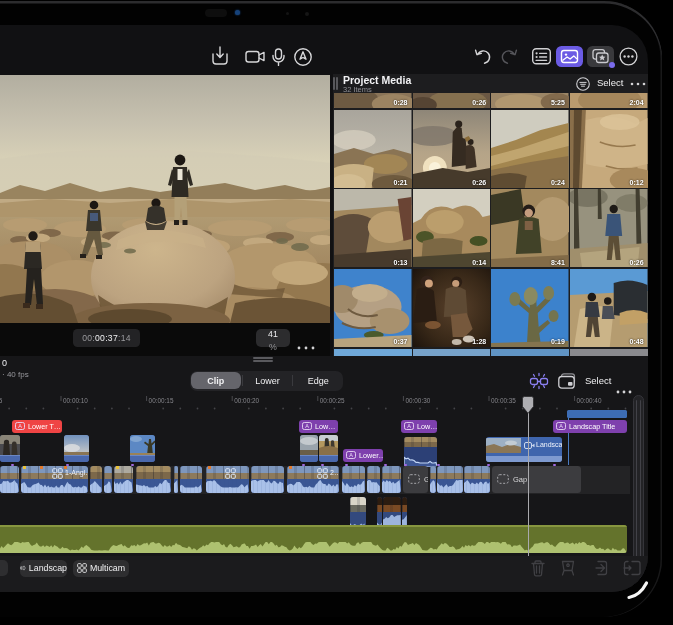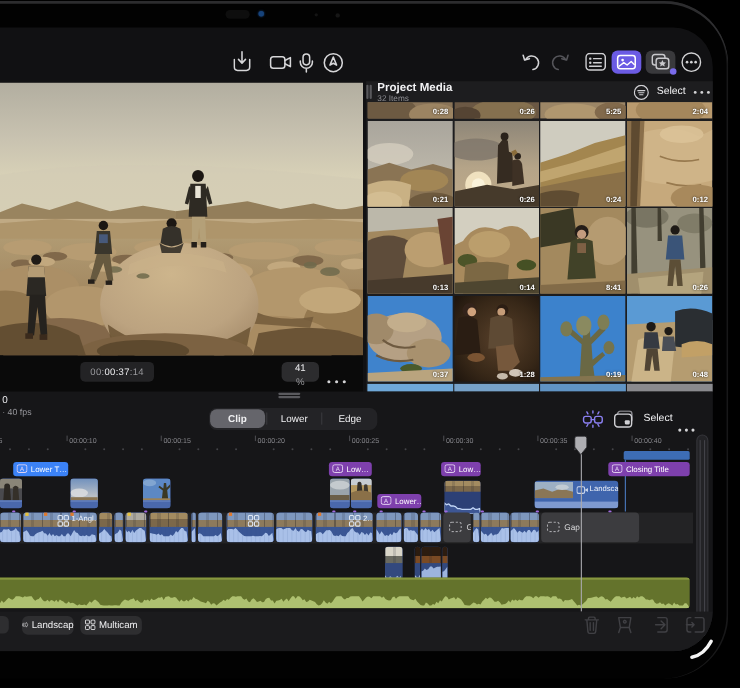--- a/index.html
+++ b/index.html
@@ -501,21 +501,21 @@
           <circle cx="608.3" cy="14.5" r="0.9" fill="#444448"></circle>
           <circle cx="625.5" cy="14.5" r="0.9" fill="#444448"></circle>
           <circle cx="642.6" cy="14.5" r="0.9" fill="#444448"></circle>
         </svg></div>
 <div style="position:absolute;left:0px;top:440.5px;width:630px;height:28px;background:#232325;">
 </div>
 <div style="position:absolute;left:567px;top:385px;width:60px;height:8px;background:#3d6db5;border-radius:1.5px;">
 </div>
 <div style="position:absolute;left:567.5px;top:393px;width:1.5px;height:47px;background:#4a7ac0;">
 </div>
-<div style="position:absolute;left:12px;top:395px;width:50px;height:12.5px;background:#3b82f6;border-radius:3px;overflow:hidden;display:flex;align-items:center;">
+<div style="position:absolute;left:12px;top:395px;width:50px;height:12.5px;background:#ef4444;border-radius:3px;overflow:hidden;display:flex;align-items:center;">
         <svg width="10" height="8" style="margin-left:3px;flex:none;" viewBox="0 0 10 8">
           <rect x="0.5" y="0.5" width="9" height="7" rx="1.8" stroke="#e8d8f4" stroke-width="0.9" fill="none"></rect>
           <text x="5" y="6.2" font-size="5.5" fill="#e8d8f4" text-anchor="middle" font-family="Liberation Sans">A</text>
         </svg>
         <span style="color:#fff;font-size:7.2px;margin-left:3px;white-space:nowrap;">Lower T…</span>
       </div>
 <div style="position:absolute;left:299px;top:395px;width:39px;height:12.5px;background:#7e40ad;border-radius:3px;overflow:hidden;display:flex;align-items:center;">
         <svg width="10" height="8" style="margin-left:3px;flex:none;" viewBox="0 0 10 8">
           <rect x="0.5" y="0.5" width="9" height="7" rx="1.8" stroke="#e8d8f4" stroke-width="0.9" fill="none"></rect>
           <text x="5" y="6.2" font-size="5.5" fill="#e8d8f4" text-anchor="middle" font-family="Liberation Sans">A</text>
@@ -527,21 +527,21 @@
           <rect x="0.5" y="0.5" width="9" height="7" rx="1.8" stroke="#e8d8f4" stroke-width="0.9" fill="none"></rect>
           <text x="5" y="6.2" font-size="5.5" fill="#e8d8f4" text-anchor="middle" font-family="Liberation Sans">A</text>
         </svg>
         <span style="color:#fff;font-size:7.2px;margin-left:3px;white-space:nowrap;">Low…</span>
       </div>
 <div style="position:absolute;left:553px;top:395px;width:74px;height:12.5px;background:#7e40ad;border-radius:3px;overflow:hidden;display:flex;align-items:center;">
         <svg width="10" height="8" style="margin-left:3px;flex:none;" viewBox="0 0 10 8">
           <rect x="0.5" y="0.5" width="9" height="7" rx="1.8" stroke="#e8d8f4" stroke-width="0.9" fill="none"></rect>
           <text x="5" y="6.2" font-size="5.5" fill="#e8d8f4" text-anchor="middle" font-family="Liberation Sans">A</text>
         </svg>
-        <span style="color:#fff;font-size:7.2px;margin-left:3px;white-space:nowrap;">Closing Title</span>
+        <span style="color:#fff;font-size:7.2px;margin-left:3px;white-space:nowrap;">Landscap Title</span>
       </div>
 <div style="position:absolute;left:343px;top:424px;width:40px;height:12.5px;background:#7e40ad;border-radius:3px;overflow:hidden;display:flex;align-items:center;">
         <svg width="10" height="8" style="margin-left:3px;flex:none;" viewBox="0 0 10 8">
           <rect x="0.5" y="0.5" width="9" height="7" rx="1.8" stroke="#e8d8f4" stroke-width="0.9" fill="none"></rect>
           <text x="5" y="6.2" font-size="5.5" fill="#e8d8f4" text-anchor="middle" font-family="Liberation Sans">A</text>
         </svg>
         <span style="color:#fff;font-size:7.2px;margin-left:3px;white-space:nowrap;">Lower…</span>
       </div>
 <div style="position:absolute;left:0px;top:410px;width:20px;height:27px;background:#44619f;border-radius:3px;overflow:hidden;">
         <svg width="20" height="20" viewBox="0 0 20 20" style="position:absolute;left:0;top:0;">

